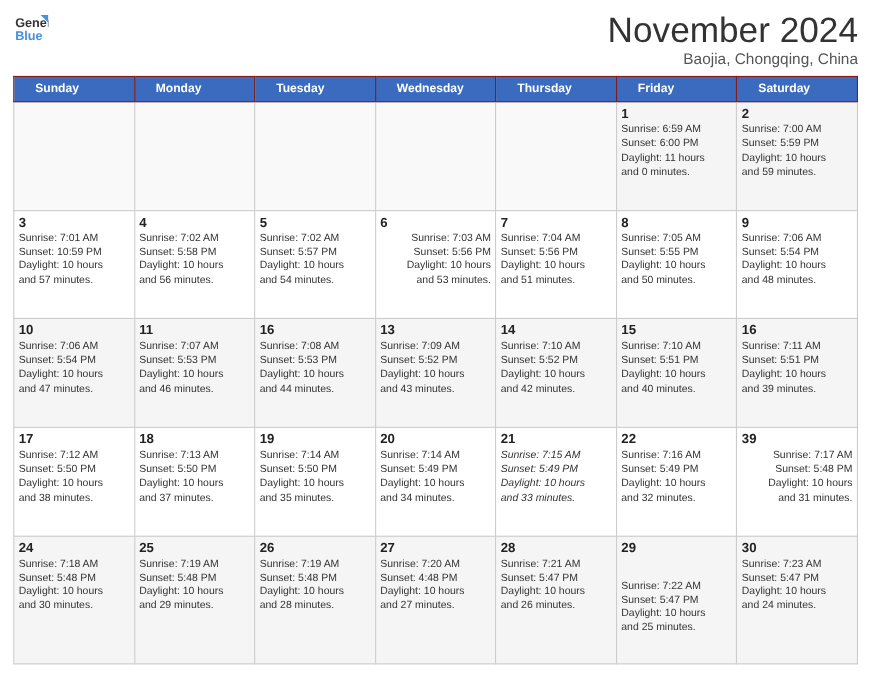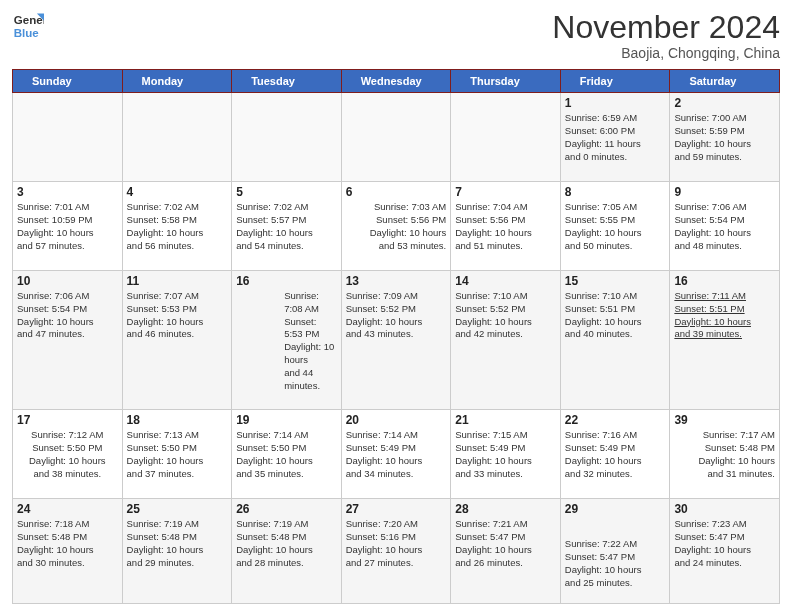--- a/index.html
+++ b/index.html
@@ -203,21 +203,21 @@
           </td>
           <td>
             <span class="day-number">11</span>
             <div class="day-detail" style="white-space: pre-line;">Sunrise: 7:07 AM
 Sunset: 5:53 PM
 Daylight: 10 hours
 and 46 minutes.</div>
           </td>
           <td>
             <span class="day-number">16</span>
-            <div class="day-detail" style="white-space: pre-line; margin-left: 48px;">Sunrise: 7:08 AM
+            <div class="day-detail" style="white-space: pre-line;">Sunrise: 7:08 AM
 Sunset: 5:53 PM
 Daylight: 10 hours
 and 44 minutes.</div>
           </td>
           <td>
             <span class="day-number">13</span>
             <div class="day-detail" style="white-space: pre-line;">Sunrise: 7:09 AM
 Sunset: 5:52 PM
 Daylight: 10 hours
 and 43 minutes.</div>
@@ -231,30 +231,30 @@
           </td>
           <td>
             <span class="day-number">15</span>
             <div class="day-detail" style="white-space: pre-line;">Sunrise: 7:10 AM
 Sunset: 5:51 PM
 Daylight: 10 hours
 and 40 minutes.</div>
           </td>
           <td>
             <span class="day-number">16</span>
-            <div class="day-detail" style="white-space: pre-line; text-decoration: underline;">Sunrise: 7:11 AM
+            <div class="day-detail" style="white-space: pre-line;">Sunrise: 7:11 AM
 Sunset: 5:51 PM
 Daylight: 10 hours
 and 39 minutes.</div>
           </td>
         </tr>
         <tr>
           <td>
             <span class="day-number">17</span>
-            <div class="day-detail" style="white-space: pre-line; text-align: center;">Sunrise: 7:12 AM
+            <div class="day-detail" style="white-space: pre-line;">Sunrise: 7:12 AM
 Sunset: 5:50 PM
 Daylight: 10 hours
 and 38 minutes.</div>
           </td>
           <td>
             <span class="day-number">18</span>
             <div class="day-detail" style="white-space: pre-line;">Sunrise: 7:13 AM
 Sunset: 5:50 PM
 Daylight: 10 hours
 and 37 minutes.</div>
@@ -268,21 +268,21 @@
           </td>
           <td>
             <span class="day-number">20</span>
             <div class="day-detail" style="white-space: pre-line;">Sunrise: 7:14 AM
 Sunset: 5:49 PM
 Daylight: 10 hours
 and 34 minutes.</div>
           </td>
           <td>
             <span class="day-number">21</span>
-            <div class="day-detail" style="white-space: pre-line;">Sunrise: 7:15 AM
+            <div class="day-detail" style="white-space: pre-line; font-style: italic;">Sunrise: 7:15 AM
 Sunset: 5:49 PM
 Daylight: 10 hours
 and 33 minutes.</div>
           </td>
           <td>
             <span class="day-number">22</span>
             <div class="day-detail" style="white-space: pre-line;">Sunrise: 7:16 AM
 Sunset: 5:49 PM
 Daylight: 10 hours
 and 32 minutes.</div>
@@ -313,21 +313,21 @@
           <td>
             <span class="day-number">26</span>
             <div class="day-detail" style="white-space: pre-line;">Sunrise: 7:19 AM
 Sunset: 5:48 PM
 Daylight: 10 hours
 and 28 minutes.</div>
           </td>
           <td>
             <span class="day-number">27</span>
             <div class="day-detail" style="white-space: pre-line;">Sunrise: 7:20 AM
-Sunset: 5:16 PM
+Sunset: 4:48 PM
 Daylight: 10 hours
 and 27 minutes.</div>
           </td>
           <td>
             <span class="day-number">28</span>
             <div class="day-detail" style="white-space: pre-line;">Sunrise: 7:21 AM
 Sunset: 5:47 PM
 Daylight: 10 hours
 and 26 minutes.</div>
           </td>

